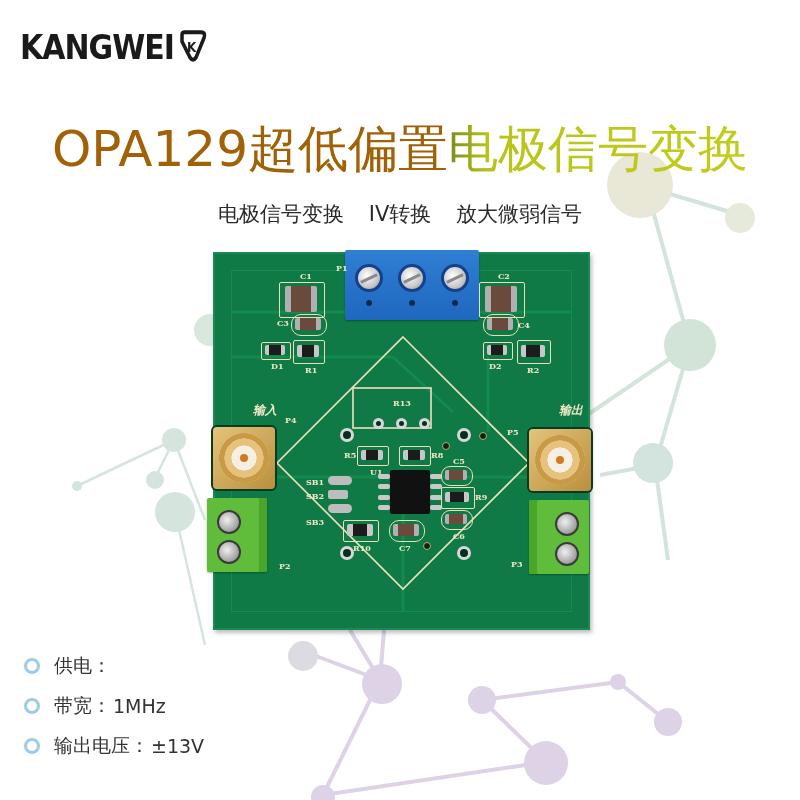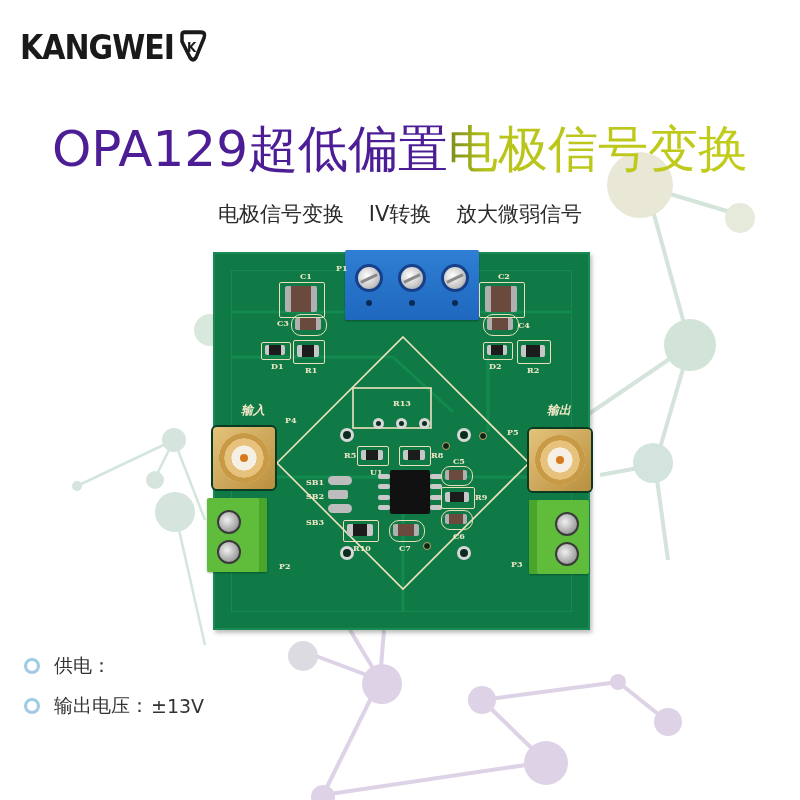--- a/index.html
+++ b/index.html
@@ -19,21 +19,21 @@
   .logo-mark {
     width: 30px; height: 28px; margin-left: 4px; position: relative;
   }
 
   
   .title {
     left: 0; width: 800px; top: 116px; text-align: center;
     font-size: 50px; font-weight: 500; letter-spacing: 0px; white-space: nowrap;
     font-family: "DejaVu Sans", sans-serif;
   }
-  .title .dark { color: #4c1d95; }
+  .title .dark { color: #a16207; }
   .title .accent {
     background: linear-gradient(90deg, #7b8b1b 0px, #b8c41a 40px, #c2cc1c 100%);
     -webkit-background-clip: text; background-clip: text; color: transparent;
   }
   .subtitle {
     left: 0; width: 800px; top: 200px; text-align: center;
     font-size: 21px; color: #2a2a2a; white-space: nowrap;
   }
   .subtitle span { margin: 0 9px; }
 
@@ -47,21 +47,21 @@
     box-shadow: inset 0 0 0 2px #1a8a55, 2px 3px 4px rgba(0,0,0,0.25);
   }
   .pcb-inner {
     position: absolute; left: 18px; top: 18px; right: 18px; bottom: 18px;
     border: 1px solid #168a52;
   }
   .silk {
     position: absolute; color: #f2e8c8; font-family: "DejaVu Serif", serif;
     font-size: 8px; font-weight: bold; line-height: 1;
   }
-  .silk-big { font-size: 12px; font-family: "DejaVu Sans", sans-serif; font-style: italic; }
+  .silk-big { font-size: 12px; font-family: "DejaVu Sans", sans-serif; font-style: italic; margin-left: 12px; }
   .pad-box {
     position: absolute; border: 1.5px solid #e9dfb9; border-radius: 2px;
   }
   .smd-brown {
     position: absolute; background: linear-gradient(90deg,#b0b0b0 0 18%,#6b4a3e 18% 82%,#b0b0b0 82%);
     border-radius: 2px;
   }
   .smd-black {
     position: absolute; background: linear-gradient(90deg,#c7c7c7 0 22%,#1c1c1c 22% 78%,#c7c7c7 78%);
     border-radius: 2px;
@@ -328,16 +328,21 @@
   <div class="via" style="left:210px;top:290px"></div>
 </div>
 
 <div class="abs specs">
   <div class="spec-row">
     <span class="bullet"></span>
     <span class="spec-label">供电：</span>
   </div>
   <div class="spec-row">
     <span class="bullet"></span>
+    <span class="spec-label">带宽：</span>
+    <span class="spec-value">1MHz</span>
+  </div>
+  <div class="spec-row">
+    <span class="bullet"></span>
     <span class="spec-label">输出电压：</span>
     <span class="spec-value">±13V</span>
   </div>
 </div>
 
 </body></html>

